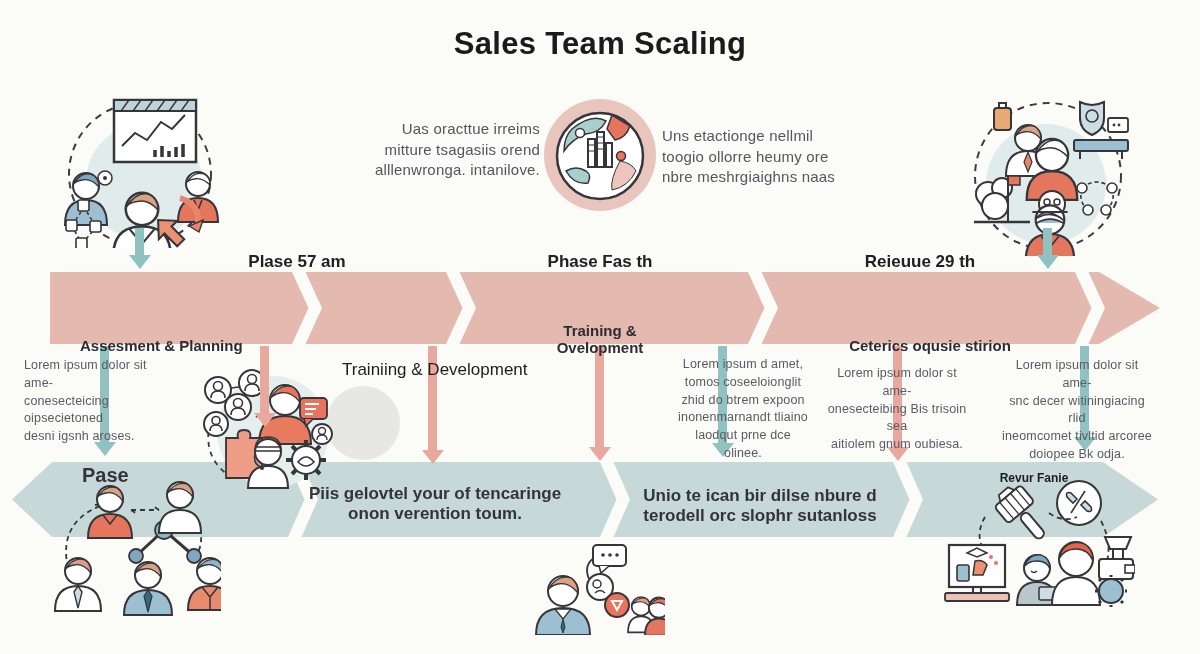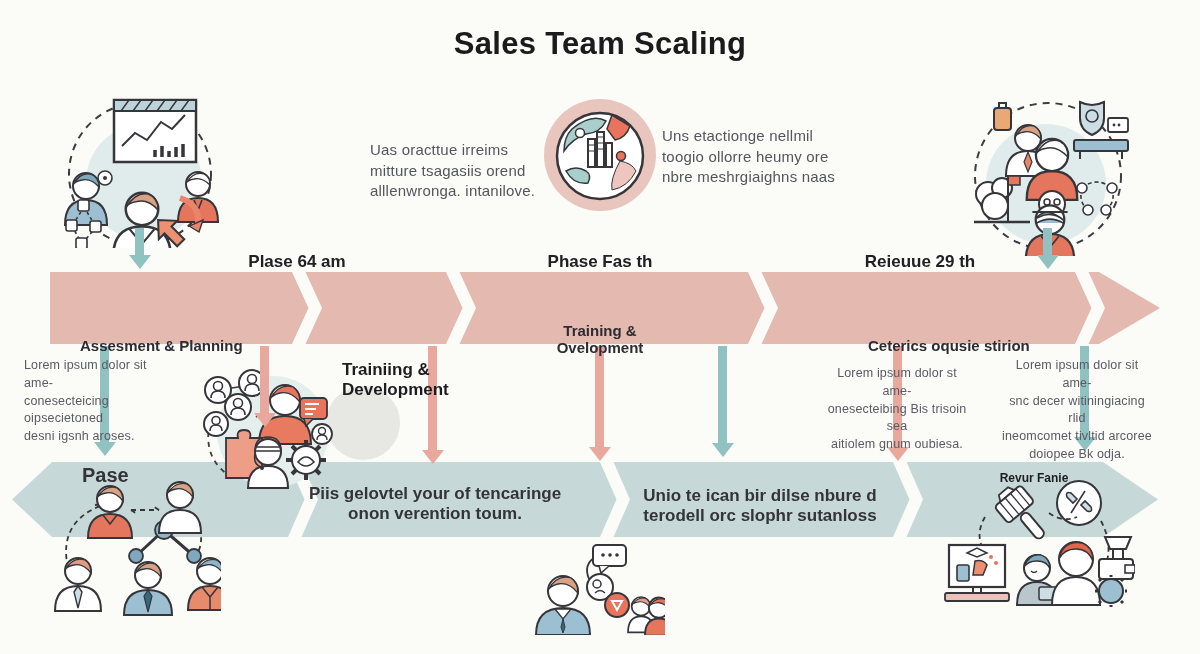--- a/index.html
+++ b/index.html
@@ -7,21 +7,21 @@
   body { font-family:"Liberation Sans", sans-serif; background:#fbfbf8; position:relative; overflow:hidden; }
   #stage { position:absolute; inset:0; width:1200px; height:650px; }
 
   .abs { position:absolute; }
   .pre { white-space:pre-line; }
 
   .title { left:0; right:0; top:26px; text-align:center; font-size:31px; font-weight:bold;
            color:#1b1b1d; letter-spacing:.3px; }
 
   .intro-text { font-size:15px; color:#55555e; line-height:1.38; letter-spacing:.2px; }
-  .intro-left  { left:370px; top:140px; width:170px; }
+  .intro-left  { left:370px; top:119px; width:170px; text-align:right; }
   .intro-right { left:662px; top:126px; width:190px; text-align:left; }
 
   .globe-circle { left:544px; top:99px; width:112px; height:112px; border-radius:50%;
                   background:#e9c6bd; }
 
   
   .band { height:72px; }
   .band-pink { left:50px; top:272px; width:1110px; background:#e4bab0;
                clip-path:polygon(0 0, 94.5% 0, 100% 50%, 94.5% 100%, 0 100%); }
   .band-teal { left:12px; top:462px; width:1146px; height:75px; background:#c6d8d7;
@@ -30,21 +30,21 @@
           clip-path:polygon(0 0, 45% 0, 100% 50%, 45% 100%, 0 100%, 55% 50%); }
   .chev.p { top:272px; height:72px; }
   .chev.t { top:462px; height:75px; }
 
   .phase-label { top:252px; font-size:17px; font-weight:bold; color:#212125; text-align:center; }
   .band-label  { font-size:15px; font-weight:bold; color:#2c2c32; z-index:6;margin-top:32px; }
   .tband-label { font-size:17px; font-weight:bold; color:#333339; z-index:6; text-align:center; }
 
   .note { font-size:12.5px; color:#5a5a64; line-height:1.42; letter-spacing:.15px; z-index:6; }
 
-  .mid-heading { left:342px; top:360px; width:190px; font-size:17px; font-weight:bold;
+  .mid-heading { left:342px; top:360px; width:190px; font-size:17px; font-weight:normal;
                  color:#1d1d20; z-index:6; }
 
   
   .aline { position:absolute; width:9px; z-index:5; }
   .ahead { position:absolute; width:0; height:0; z-index:5;
            border-left:11px solid transparent; border-right:11px solid transparent; }
   .teal  { background:#8fc2c1; }
   .pinka { background:#e9a89e; }
   .ahead.teal  { background:none; border-top:14px solid #8fc2c1; }
   .ahead.pinka { background:none; border-top:14px solid #e9a89e; }
@@ -185,53 +185,58 @@
       <path d="M-13,-14 Q-3,-26 13,-12 Q4,-20 -6,-17 Z M-12,-10 q12,-7 24,0" fill="#9cc0d2" stroke="#35353a" stroke-width="1.4"></path>
       <path d="M-16,-20 h32" stroke="#35353a" stroke-width="2"></path>
     </g>
   </svg>
 
   <div class="abs aline teal" style="left:135px; top:228px; height:28px;"></div>
   <div class="abs ahead teal" style="left:129px; top:255px;"></div>
   <div class="abs aline teal" style="left:1043px; top:228px; height:28px;"></div>
   <div class="abs ahead teal" style="left:1037px; top:255px;"></div>
 
-  <div class="abs phase-label" style="left:235px; width:124px;">Plase 64 am</div>
+  <div class="abs phase-label" style="left:235px; width:124px;">Plase 57 am</div>
   <div class="abs phase-label" style="left:538px; width:124px;">Phase Fas th</div>
   <div class="abs phase-label" style="left:856px; width:128px;">Reieuue 29 th</div>
 
   <div class="abs band band-pink"></div>
   <div class="chev p" style="left:292px;"></div>
   <div class="chev p" style="left:446px;"></div>
   <div class="chev p" style="left:748px;"></div>
   <div class="chev p" style="left:1075px;"></div>
   <div class="abs band-label" style="left:80px; top:305px;">Assesment &amp; Planning</div>
   <div class="abs band-label pre" style="left:510px; top:290px; width:180px; text-align:center;">Training &amp;
 Ovelopment</div>
-  <div class="abs band-label" style="left:868px; top:305px; width:220px; ">Ceterics oqusie stirion</div>
+  <div class="abs band-label" style="left:820px; top:305px; width:220px; text-align:center;">Ceterics oqusie stirion</div>
 
   <div class="abs aline teal" style="left:100px; top:346px; height:97px;"></div>
   <div class="abs ahead teal" style="left:94px;  top:442px;"></div>
   <div class="abs aline pinka" style="left:260px; top:346px; height:68px;"></div>
   <div class="abs ahead pinka" style="left:254px; top:413px;"></div>
   <div class="abs aline pinka" style="left:428px; top:346px; height:105px;"></div>
   <div class="abs ahead pinka" style="left:422px; top:450px;"></div>
   <div class="abs aline pinka" style="left:595px; top:346px; height:102px;"></div>
   <div class="abs ahead pinka" style="left:589px; top:447px;"></div>
   <div class="abs aline teal" style="left:718px; top:346px; height:98px;"></div>
   <div class="abs ahead teal" style="left:712px; top:443px;"></div>
   <div class="abs aline pinka" style="left:893px; top:346px; height:102px;"></div>
   <div class="abs ahead pinka" style="left:887px; top:447px;"></div>
   <div class="abs aline teal" style="left:1080px; top:346px; height:92px;"></div>
   <div class="abs ahead teal" style="left:1074px; top:437px;"></div>
 
   <div class="abs note pre" style="left:24px;  top:357px; width:150px;">Lorem ipsum dolor sit ame-
 conesecteicing oipsecietoned
 desni igsnh aroses.</div>
   <div class="abs mid-heading">Trainiing &amp; Development</div>
+  <div class="abs note pre" style="left:678px; top:356px; width:130px; text-align:center;">Lorem ipsum d amet,
+tomos coseeloionglit
+zhid do btrem expoon
+inonenmarnandt tliaino
+laodqut prne dce olinee.</div>
   <div class="abs note pre" style="left:822px; top:357px; width:150px; text-align:center;margin-top:8px;">Lorem ipsum dolor st ame-
 onesecteibing Bis trisoin sea
 aitiolem gnum oubiesa.</div>
   <div class="abs note pre" style="left:1002px; top:357px; width:150px; text-align:center;">Lorem ipsum dolor sit ame-
 snc decer witiningiacing rlid
 ineomcomet tivltid arcoree
 doiopee Bk odja.</div>
 
   <div class="abs gray-blob"></div>
   <svg class="illus" style="left:188px; top:362px;" width="165" height="132" viewBox="0 0 165 132">

